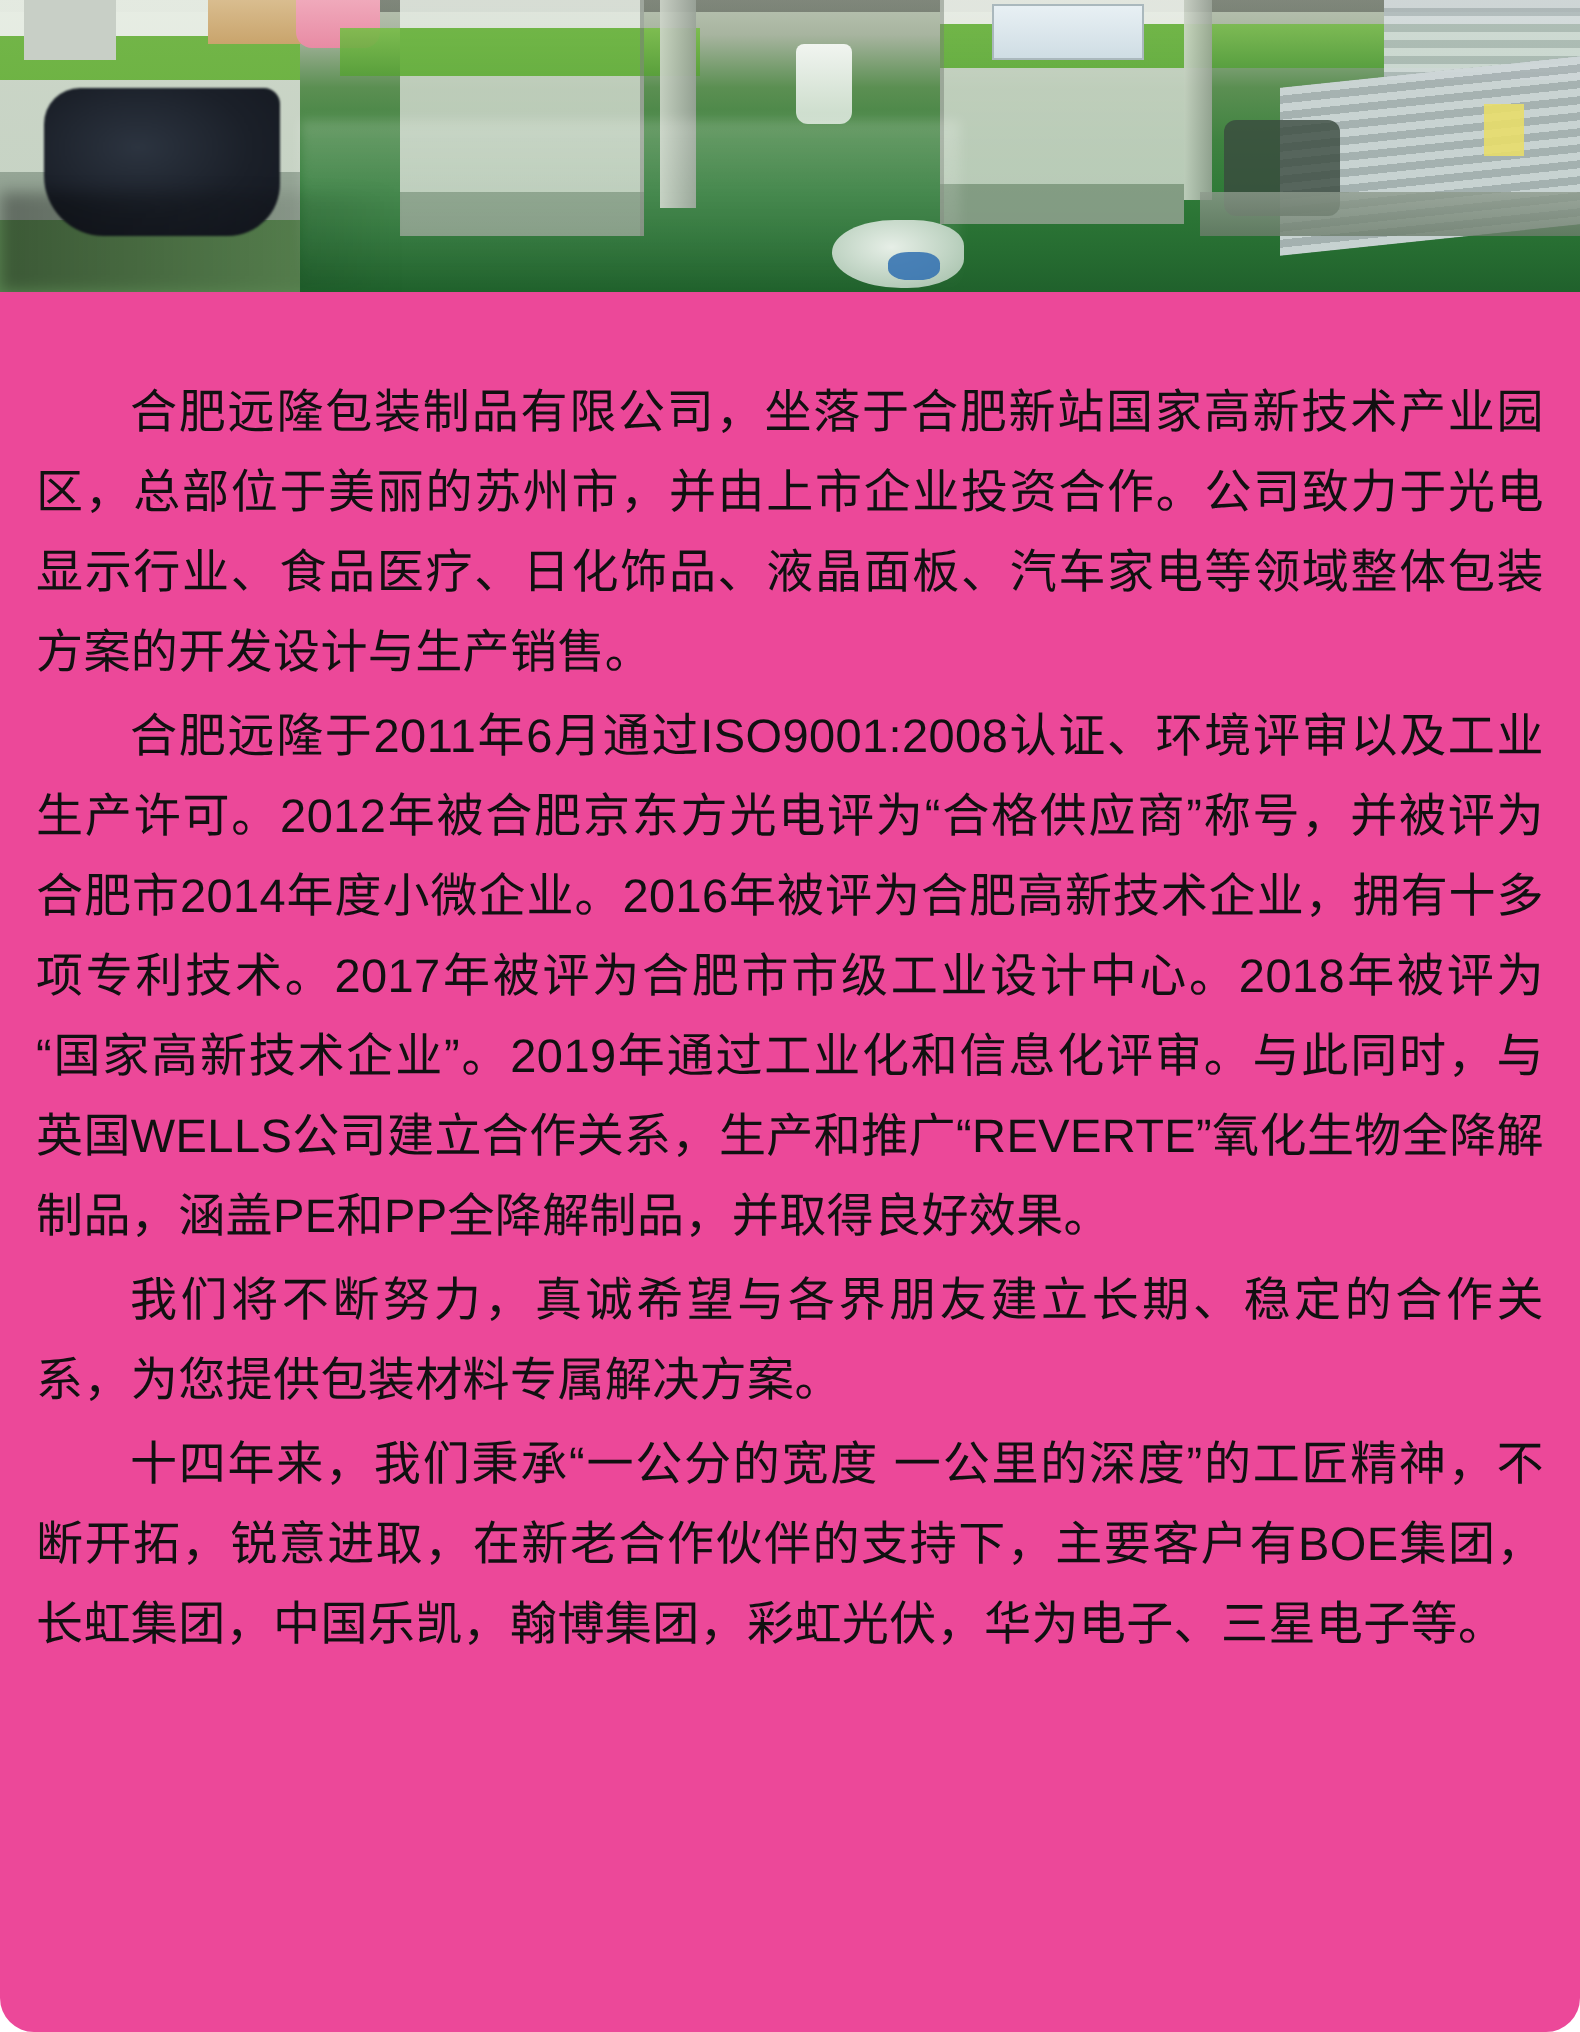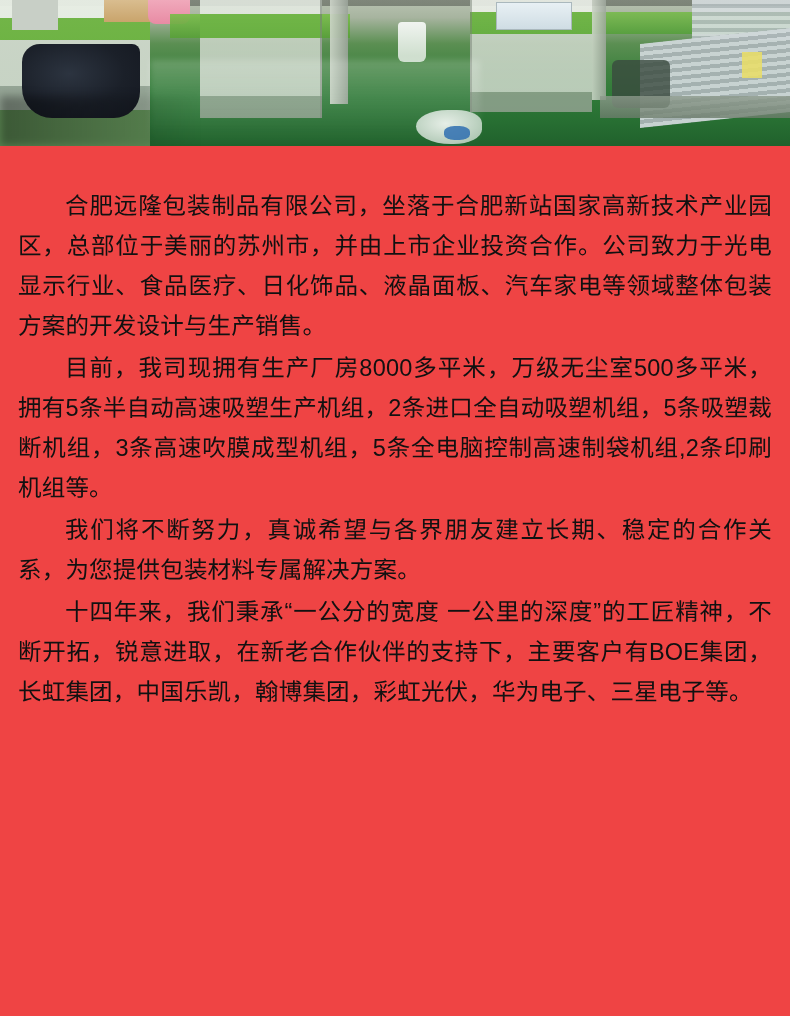--- a/index.html
+++ b/index.html
@@ -13,22 +13,23 @@
     height: 1016px;
     font-family: "Liberation Sans", "DejaVu Sans", sans-serif;
     color: #1a1a1a;
     overflow: hidden;
   }
 
   .page {
     width: 790px;
     height: 1016px;
     position: relative;
-    background: #ef4444;
+    background: #ec4899;
     box-sizing: border-box;
+    border-radius: 17px;
   }
 
   
   .banner {
     position: relative;
     width: 790px;
     height: 146px;
     overflow: hidden;
     background: #2f6f3a;
   }
@@ -207,18 +208,18 @@
       <div class="photo-el pe-bottle"></div>
       <div class="photo-el pe-floor-gloss"></div>
       <div class="photo-el pe-bag"></div>
       <div class="photo-el pe-bag-blue"></div>
       <div class="photo-el pe-shadow-left"></div>
     </div>
   </div>
 
   <div class="article">
     <p class="para">合肥远隆包装制品有限公司，坐落于合肥新站国家高新技术产业园区，总部位于美丽的苏州市，并由上市企业投资合作。公司致力于光电显示行业、食品医疗、日化饰品、液晶面板、汽车家电等领域整体包装方案的开发设计与生产销售。</p>
-    <p class="para">目前，我司现拥有生产厂房8000多平米，万级无尘室500多平米，拥有5条半自动高速吸塑生产机组，2条进口全自动吸塑机组，5条吸塑裁断机组，3条高速吹膜成型机组，5条全电脑控制高速制袋机组,2条印刷机组等。</p>
+    <p class="para">合肥远隆于2011年6月通过ISO9001:2008认证、环境评审以及工业生产许可。2012年被合肥京东方光电评为“合格供应商”称号，并被评为合肥市2014年度小微企业。2016年被评为合肥高新技术企业，拥有十多项专利技术。2017年被评为合肥市市级工业设计中心。2018年被评为“国家高新技术企业”。2019年通过工业化和信息化评审。与此同时，与英国WELLS公司建立合作关系，生产和推广“REVERTE”氧化生物全降解制品，涵盖PE和PP全降解制品，并取得良好效果。</p>
     <p class="para">我们将不断努力，真诚希望与各界朋友建立长期、稳定的合作关系，为您提供包装材料专属解决方案。</p>
     <p class="para">十四年来，我们秉承“一公分的宽度 一公里的深度”的工匠精神，不断开拓，锐意进取，在新老合作伙伴的支持下，主要客户有BOE集团，长虹集团，中国乐凯，翰博集团，彩虹光伏，华为电子、三星电子等。</p>
   </div>
 
 </div>
 
 </body></html>

